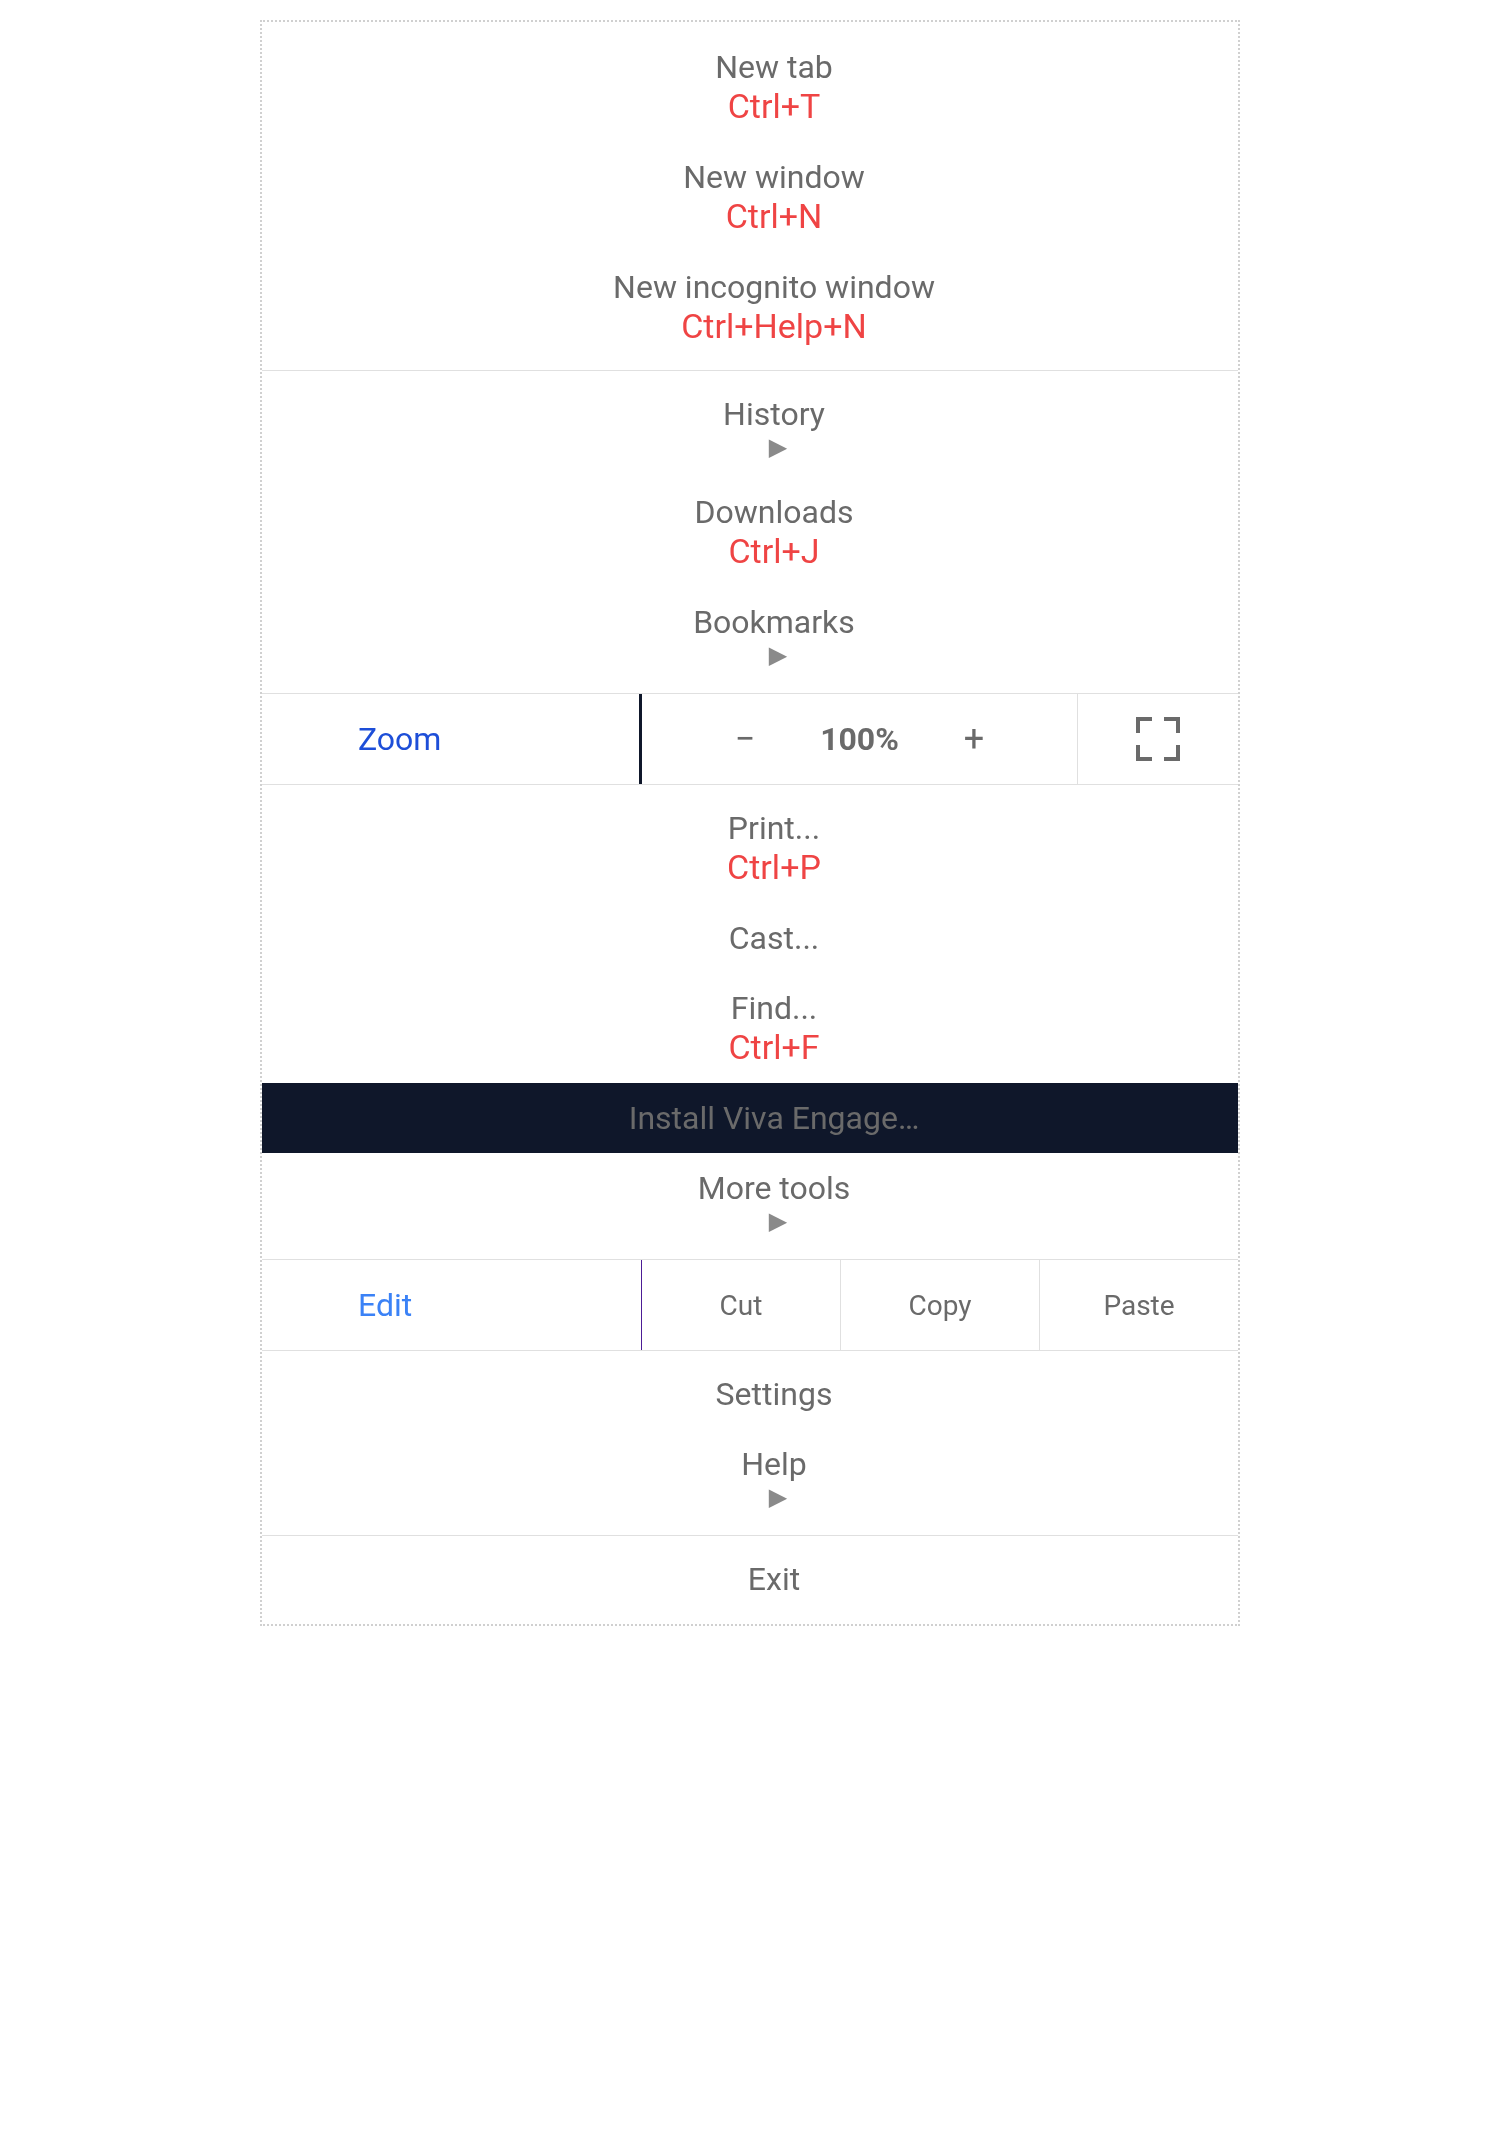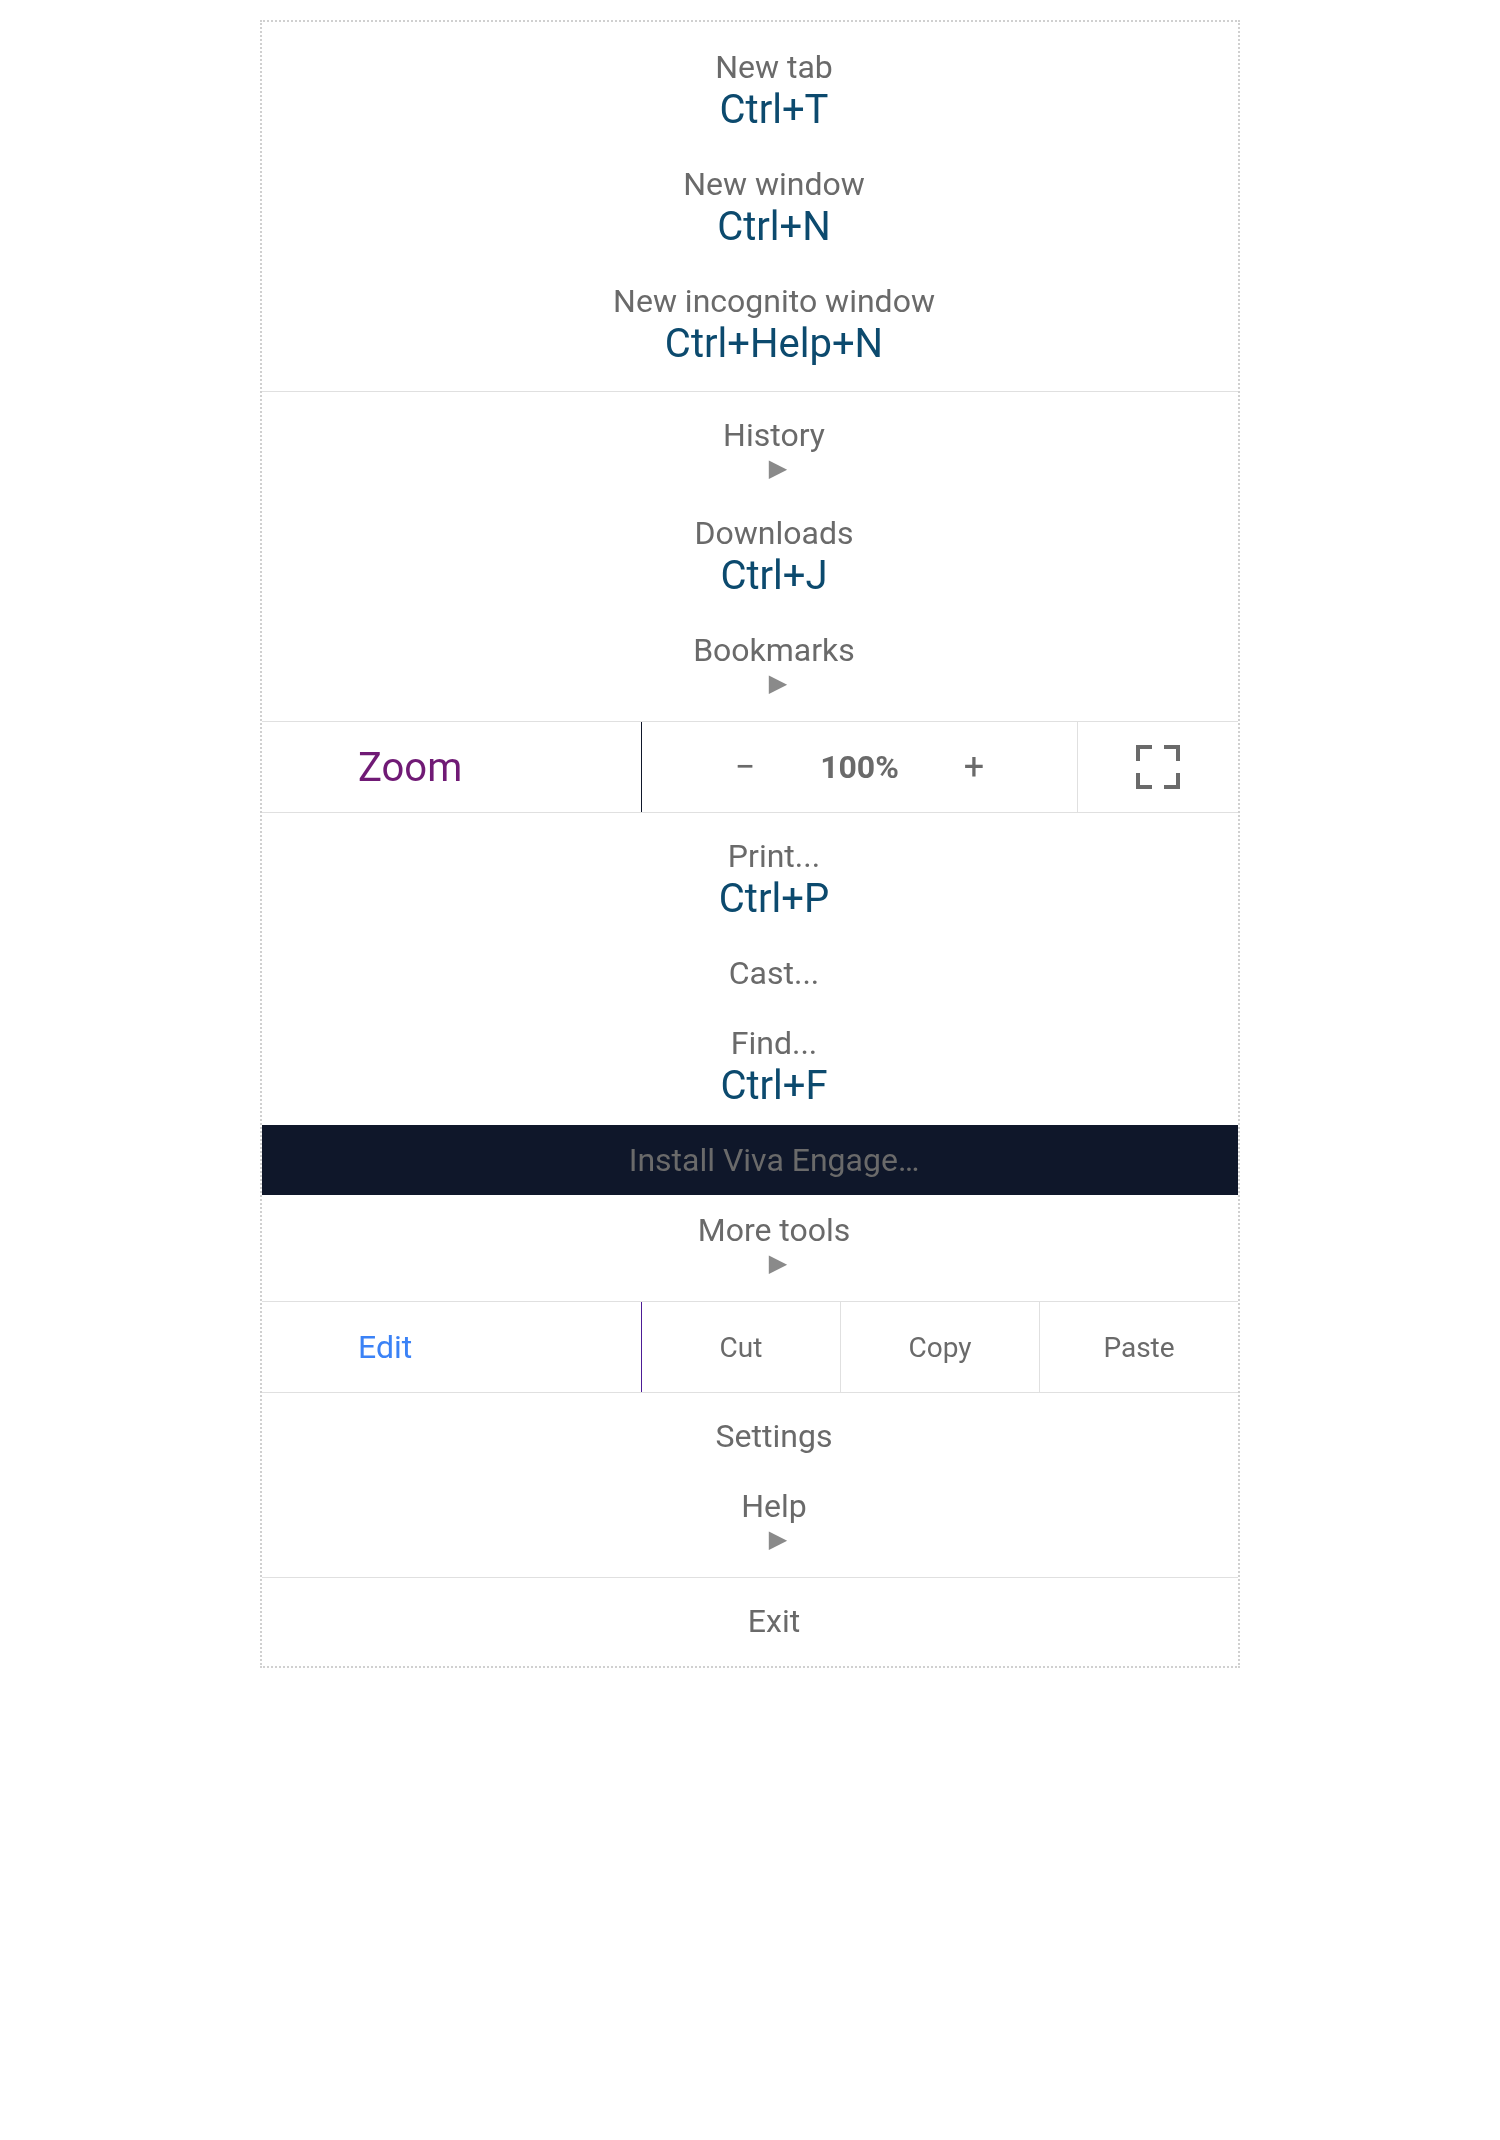--- a/index.html
+++ b/index.html
@@ -33,22 +33,22 @@
       min-height: 70px;
       flex-direction: column;
     }
     .menu-item.highlighted {
       background: #0f172a;
     }
     .menu-item .label {
       flex: 1;
     }
     .menu-item .shortcut {
-      color: #0c4a6e;
-      font-size: 40px;
+      color: #ef4444;
+      font-size: 34px;
     }
     .menu-item .submenu-arrow {
       color: #8a8a8a;
       font-size: 24px;
       margin-left: 8px;
     }
     .separator {
       height: 1px;
       background: #e0e0e0;
       margin: 8px 0;
@@ -57,23 +57,23 @@
       display: flex;
       align-items: center;
       border-top: 1px solid #e0e0e0;
       border-bottom: 1px solid #e0e0e0;
       min-height: 90px;
       margin: 8px 0;
     }
     .zoom-label {
       flex: 0 0 380px;
       padding-left: 96px;
-      font-size: 40px;
-      color: #701a75;
-      border-right: 1px solid #0f172a;
+      font-size: 32px;
+      color: #1d4ed8;
+      border-right: 3px solid #0f172a;
       height: 90px;
       display: flex;
       align-items: center;
     }
     .zoom-controls {
       display: flex;
       align-items: center;
       justify-content: center;
       gap: 50px;
       flex: 1;

